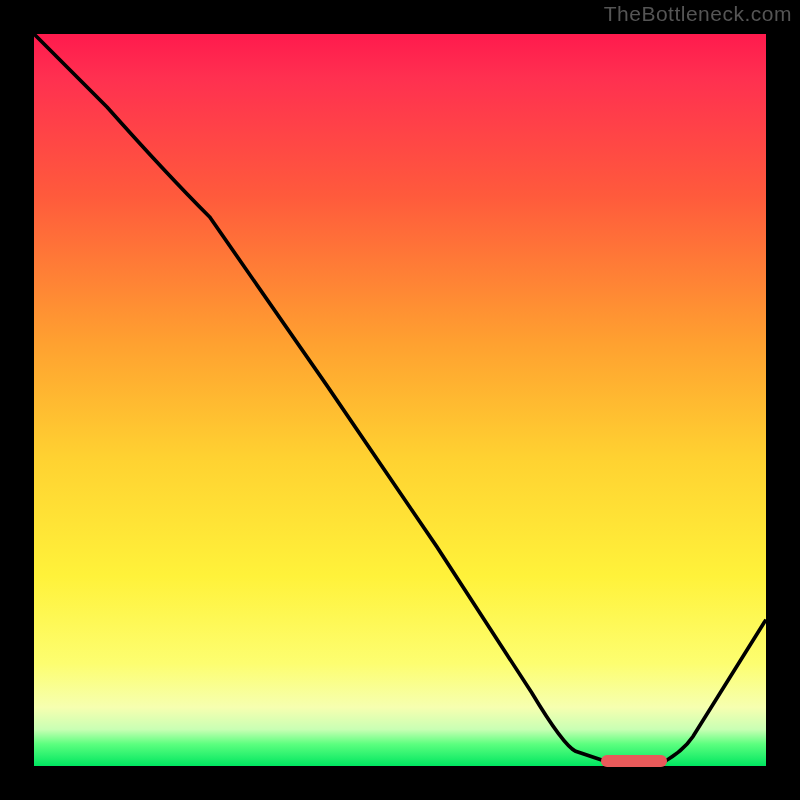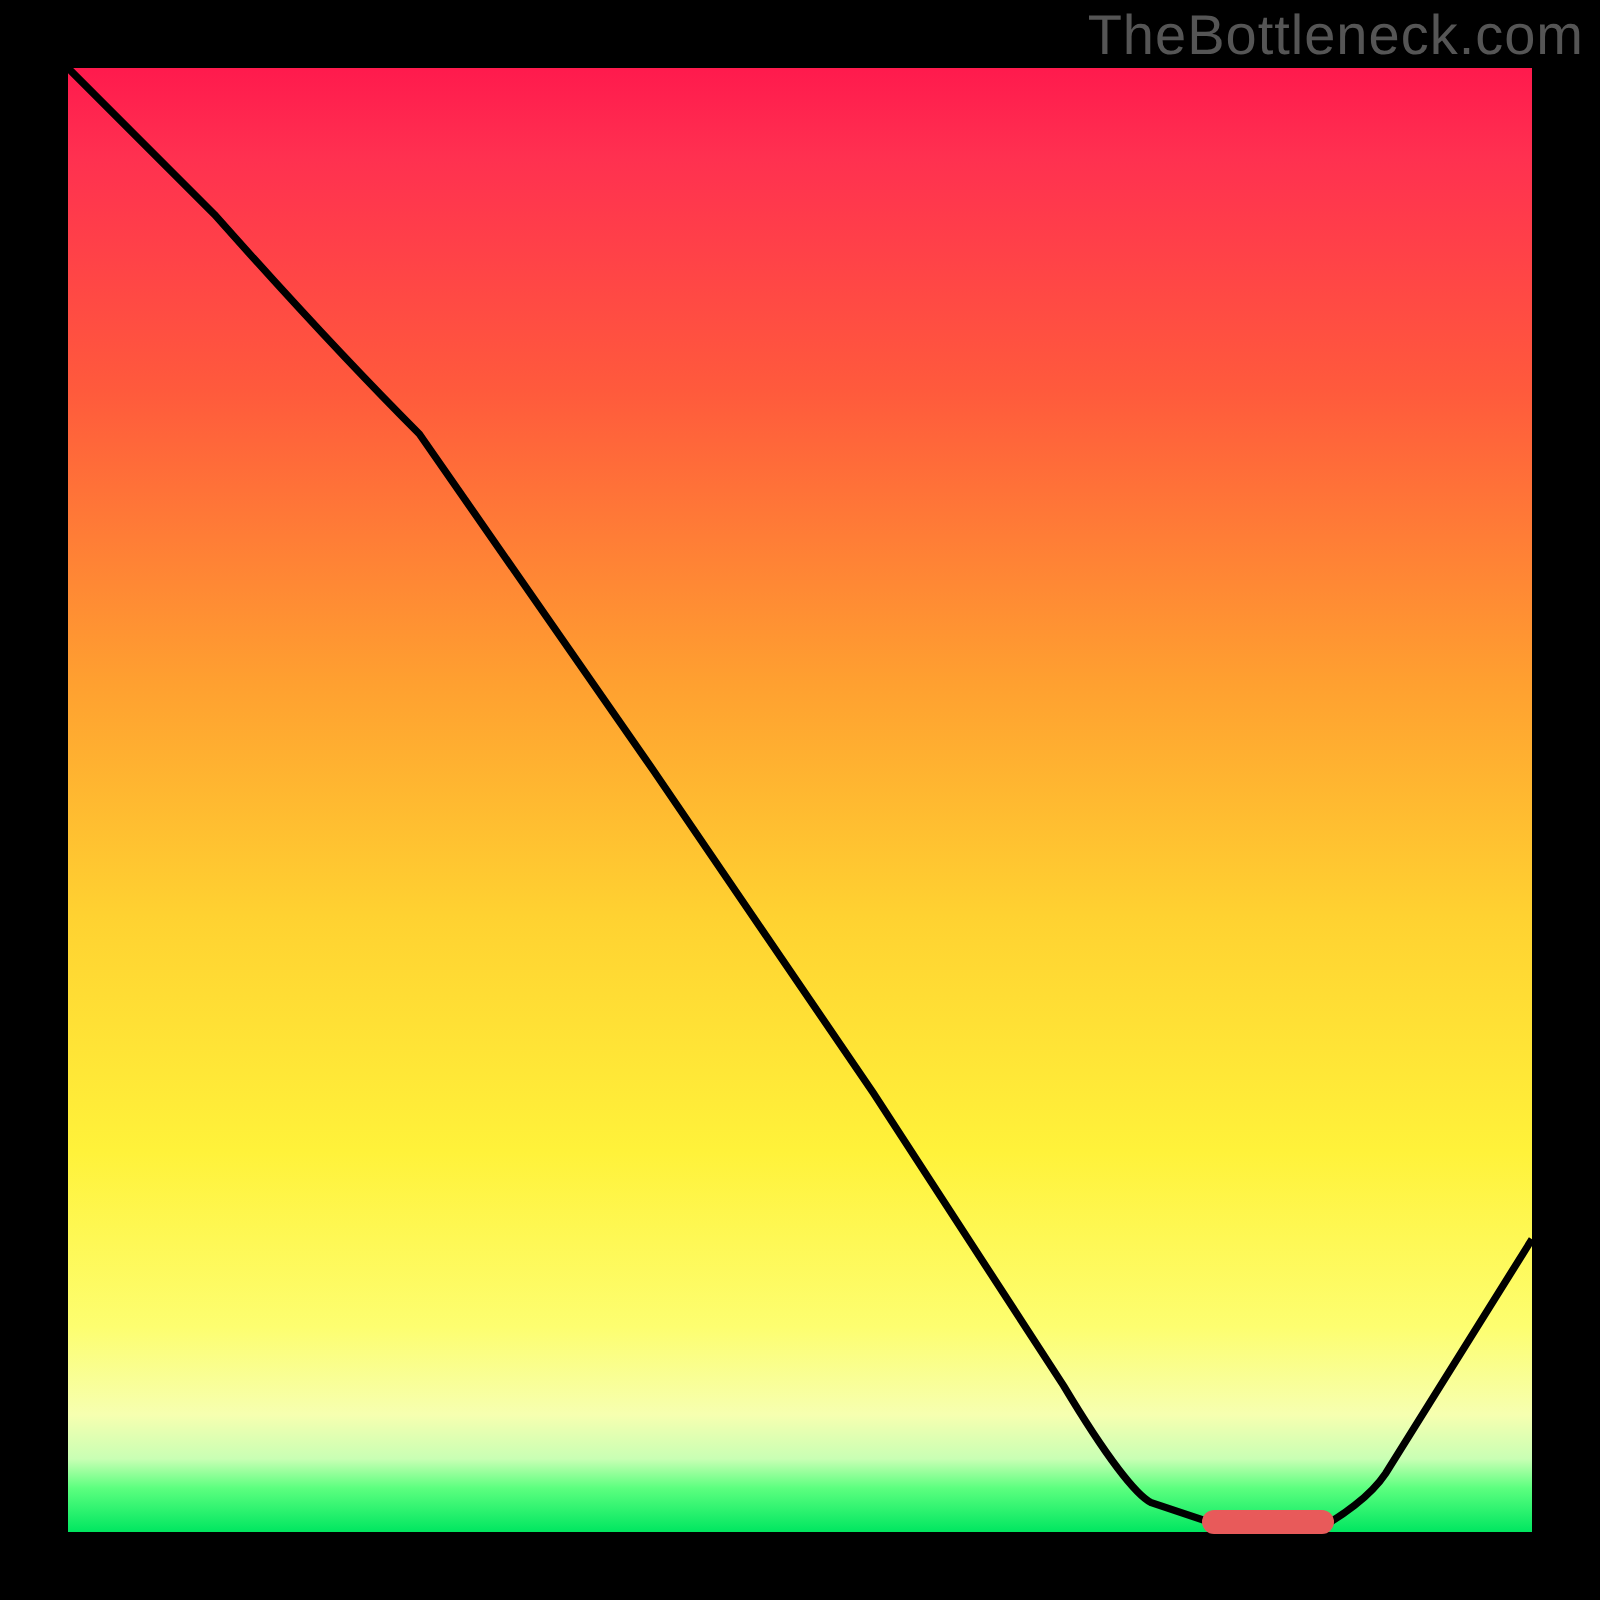--- a/index.html
+++ b/index.html
@@ -14,21 +14,21 @@
     width: 800px;
     height: 800px;
     position: relative;
     background: #000;
   }
   .watermark {
     position: absolute;
     top: 2px;
     right: 8px;
     color: #555;
-    font-size: 28px;
+    font-size: 21px;
     letter-spacing: 0.5px;
     z-index: 20;
   }
   .plot-frame {
     position: absolute;
     left: 30px;
     top: 30px;
     width: 740px;
     height: 740px;
     background: #000;

